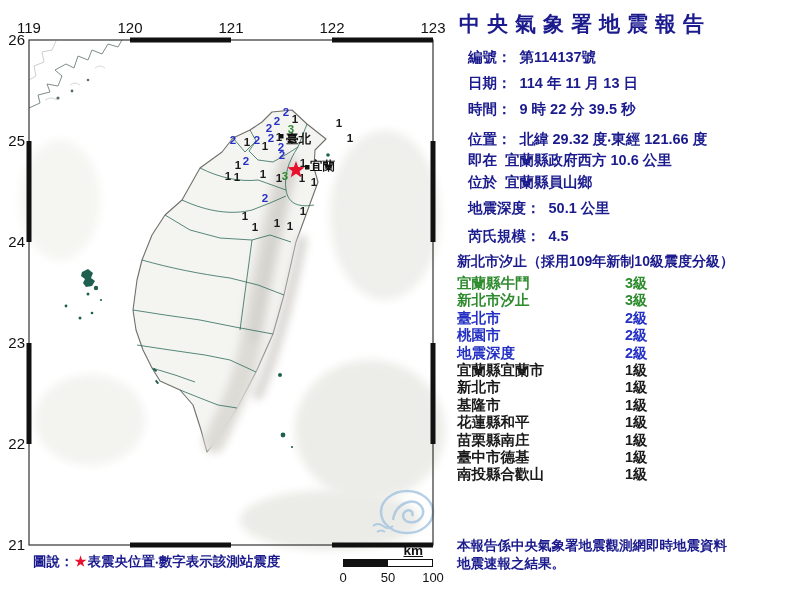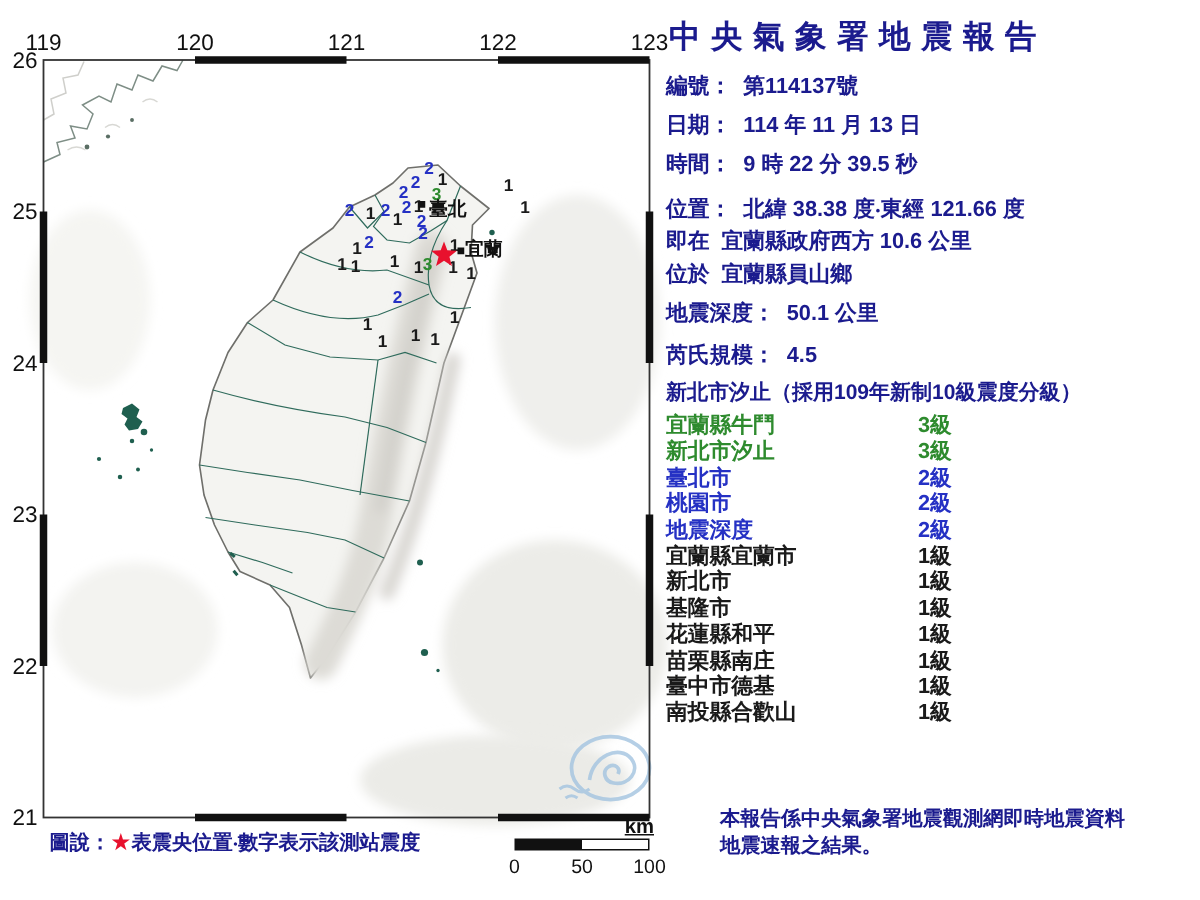--- a/index.html
+++ b/index.html
@@ -12,39 +12,39 @@
   #map-svg{position:absolute;left:0;top:0;}
   .axis-label{font-size:15px;fill:#111;font-family:"Liberation Sans",sans-serif;}
   .station-num{font-size:11.5px;font-weight:bold;font-family:"Liberation Sans",sans-serif;}
   .city-label{font-size:12.5px;font-weight:bold;fill:#111;font-family:"Liberation Sans",sans-serif;}
   #map-legend{
     position:absolute;left:33px;top:552px;font-size:13.5px;font-weight:bold;
     color:#1b1b8e;white-space:nowrap;
   }
   #map-legend .legend-star{color:#e8112d;padding:0 1px;}
   #scalebar{position:absolute;left:330px;top:543px;width:110px;height:45px;}
-  #scalebar .km-unit{position:absolute;right:4px;top:0;font-size:13.5px;font-weight:bold;color:#111;text-decoration:underline;}
+  #scalebar .km-unit{position:absolute;right:17px;top:0;font-size:13.5px;font-weight:bold;color:#111;text-decoration:underline;}
   #scalebar .bar{position:absolute;left:13px;top:16px;width:90px;height:8px;border:1px solid #111;box-sizing:border-box;background:#fff;}
   #scalebar .bar-fill{position:absolute;left:0;top:0;width:50%;height:100%;background:#111;}
   #scalebar .tick{position:absolute;top:27px;font-size:13px;color:#111;transform:translateX(-50%);}
   
-  #report-panel{position:absolute;left:442px;top:0;width:345px;height:590px;color:#1b1b8e;}
+  #report-panel{position:absolute;left:455px;top:0;width:345px;height:590px;color:#1b1b8e;}
   #report-title{
     position:absolute;left:4px;top:10px;font-size:21px;font-weight:bold;
     letter-spacing:7px;white-space:nowrap;
   }
   #fields{position:absolute;left:2px;top:0;width:343px;}
   .field-row{position:absolute;left:0;font-size:14.5px;font-weight:bold;white-space:nowrap;}
-  .field-row .f-label{margin-right:8px;}
+  .field-row .f-label{margin-right:8px;margin-left:11px;}
   #intensity-header{position:absolute;left:2px;top:253px;font-size:14px;font-weight:bold;white-space:nowrap;}
   #intensity-list{position:absolute;left:2px;top:274px;width:343px;}
   .intensity-row{position:absolute;left:0;width:343px;font-size:14.5px;font-weight:bold;white-space:nowrap;}
   .intensity-row .loc{position:absolute;left:0;}
   .intensity-row .lvl{position:absolute;left:140px;margin-left:28px;}
-  #report-footer{position:absolute;left:2px;top:537px;font-size:13.5px;font-weight:bold;line-height:18px;margin-left:36px;}
+  #report-footer{position:absolute;left:2px;top:537px;font-size:13.5px;font-weight:bold;line-height:18px;}
 </style>
 </head>
 <body>
 
 <div id="map-panel">
   <svg id="map-svg" width="455" height="600" viewBox="0 0 455 600">
     <defs>
       <filter id="soft" x="-50%" y="-50%" width="200%" height="200%">
         <feGaussianBlur stdDeviation="4"></feGaussianBlur>
       </filter>
@@ -198,21 +198,21 @@
     <span class="tick" style="left:103px">100</span>
   </div>
 </div>
 
 <div id="report-panel">
   <div id="report-title">中央氣象署地震報告</div>
   <div id="fields">
       <div class="field-row" style="top: 48px;"><span class="f-label">編號：</span><span class="f-value">第114137號</span></div>
       <div class="field-row" style="top: 74px;"><span class="f-label">日期：</span><span class="f-value">114 年 11 月 13 日</span></div>
       <div class="field-row" style="top: 100px;"><span class="f-label">時間：</span><span class="f-value">9 時 22 分 39.5 秒</span></div>
-      <div class="field-row" style="top: 128px;"><span class="f-label">位置：</span><span class="f-value">北緯 38.38 度‧東經 121.66 度</span></div>
+      <div class="field-row" style="top: 128px;"><span class="f-label">位置：</span><span class="f-value">北緯 29.32 度‧東經 121.66 度</span></div>
       <div class="field-row" style="top: 151px;"><span class="f-label">即在</span><span class="f-value">宜蘭縣政府西方 10.6 公里</span></div>
       <div class="field-row" style="top: 173px;"><span class="f-label">位於</span><span class="f-value">宜蘭縣員山鄉</span></div>
       <div class="field-row" style="top: 199px;"><span class="f-label">地震深度：</span><span class="f-value">50.1 公里</span></div>
       <div class="field-row" style="top: 227px;"><span class="f-label">芮氏規模：</span><span class="f-value">4.5</span></div>
     </div>
   <div id="intensity-header">新北市汐止（採用109年新制10級震度分級）</div>
   <div id="intensity-list">
       <div class="intensity-row" style="top: 0px; color: rgb(46, 139, 46);">
         <span class="loc">宜蘭縣牛鬥</span>
         <span class="lvl">3級</span>

